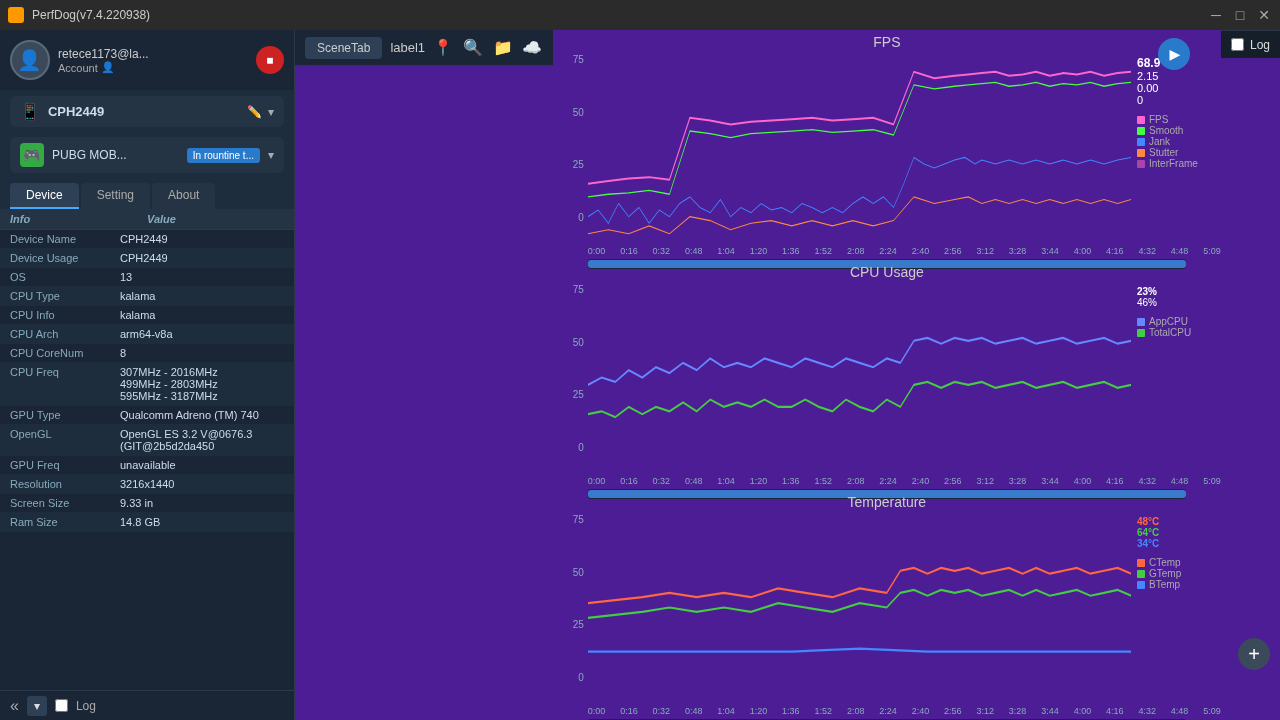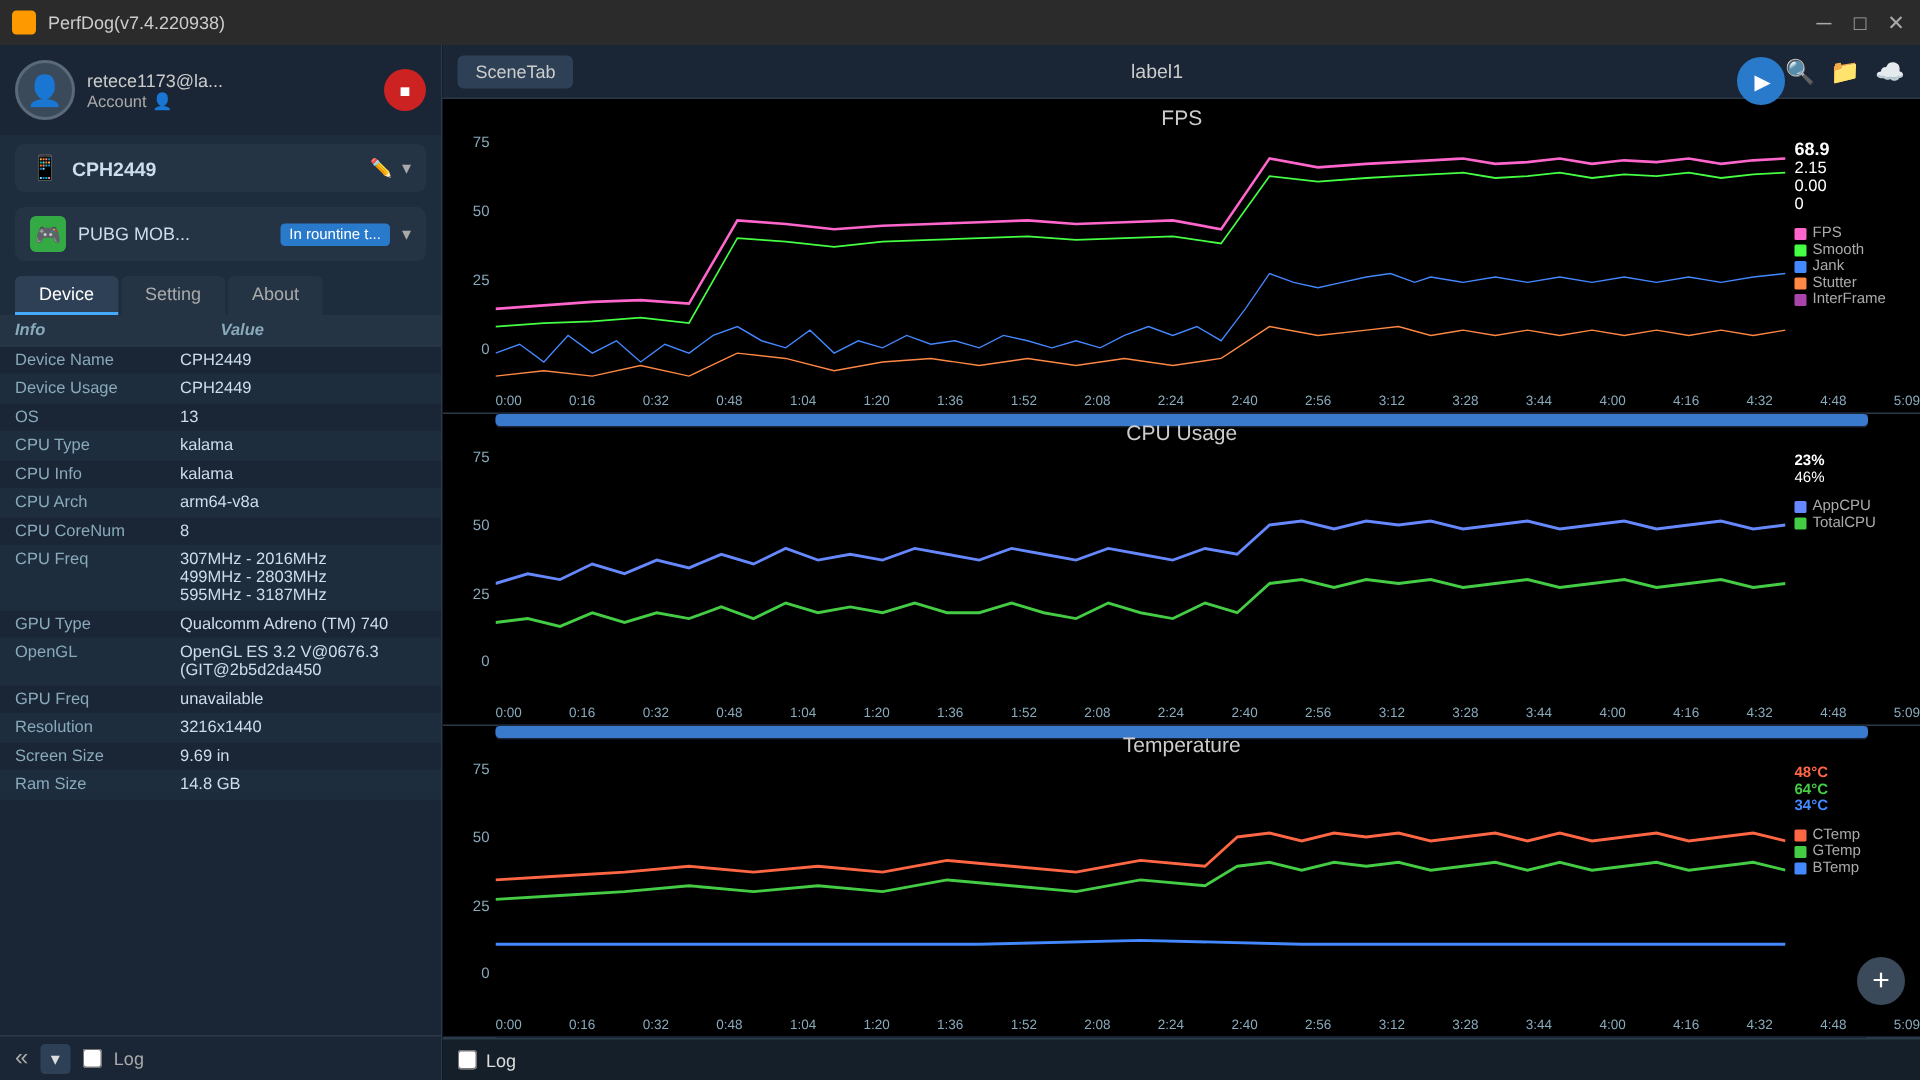--- a/index.html
+++ b/index.html
@@ -213,22 +213,22 @@
       color: #aaa;
       cursor: pointer;
       font-size: 16px;
     }
     #log-checkbox { cursor: pointer; }
     #log-label { color: #aaa; font-size: 12px; }
     
     #right-panel {
       flex: 1;
       display: flex;
-      flex-direction: column;
-      background: #000000;
+      flex-direction: row;
+      background: #4c1d95;
       position: relative;
     }
     
     #right-topbar {
       height: 36px;
       background: #1a2535;
       display: flex;
       align-items: center;
       padding: 0 10px;
       gap: 8px;
@@ -473,21 +473,21 @@
           <div class="info-row">
       <div class="info-key">GPU Freq</div>
       <div class="info-val">unavailable</div>
     </div>
           <div class="info-row">
       <div class="info-key">Resolution</div>
       <div class="info-val">3216x1440</div>
     </div>
           <div class="info-row">
       <div class="info-key">Screen Size</div>
-      <div class="info-val">9.69 in</div>
+      <div class="info-val">9.33 in</div>
     </div>
           <div class="info-row">
       <div class="info-key">Ram Size</div>
       <div class="info-val">14.8 GB</div>
     </div>
         </div>
     </div>
 
     <div id="bottom-bar">
       <span id="collapse-btn">«</span>

